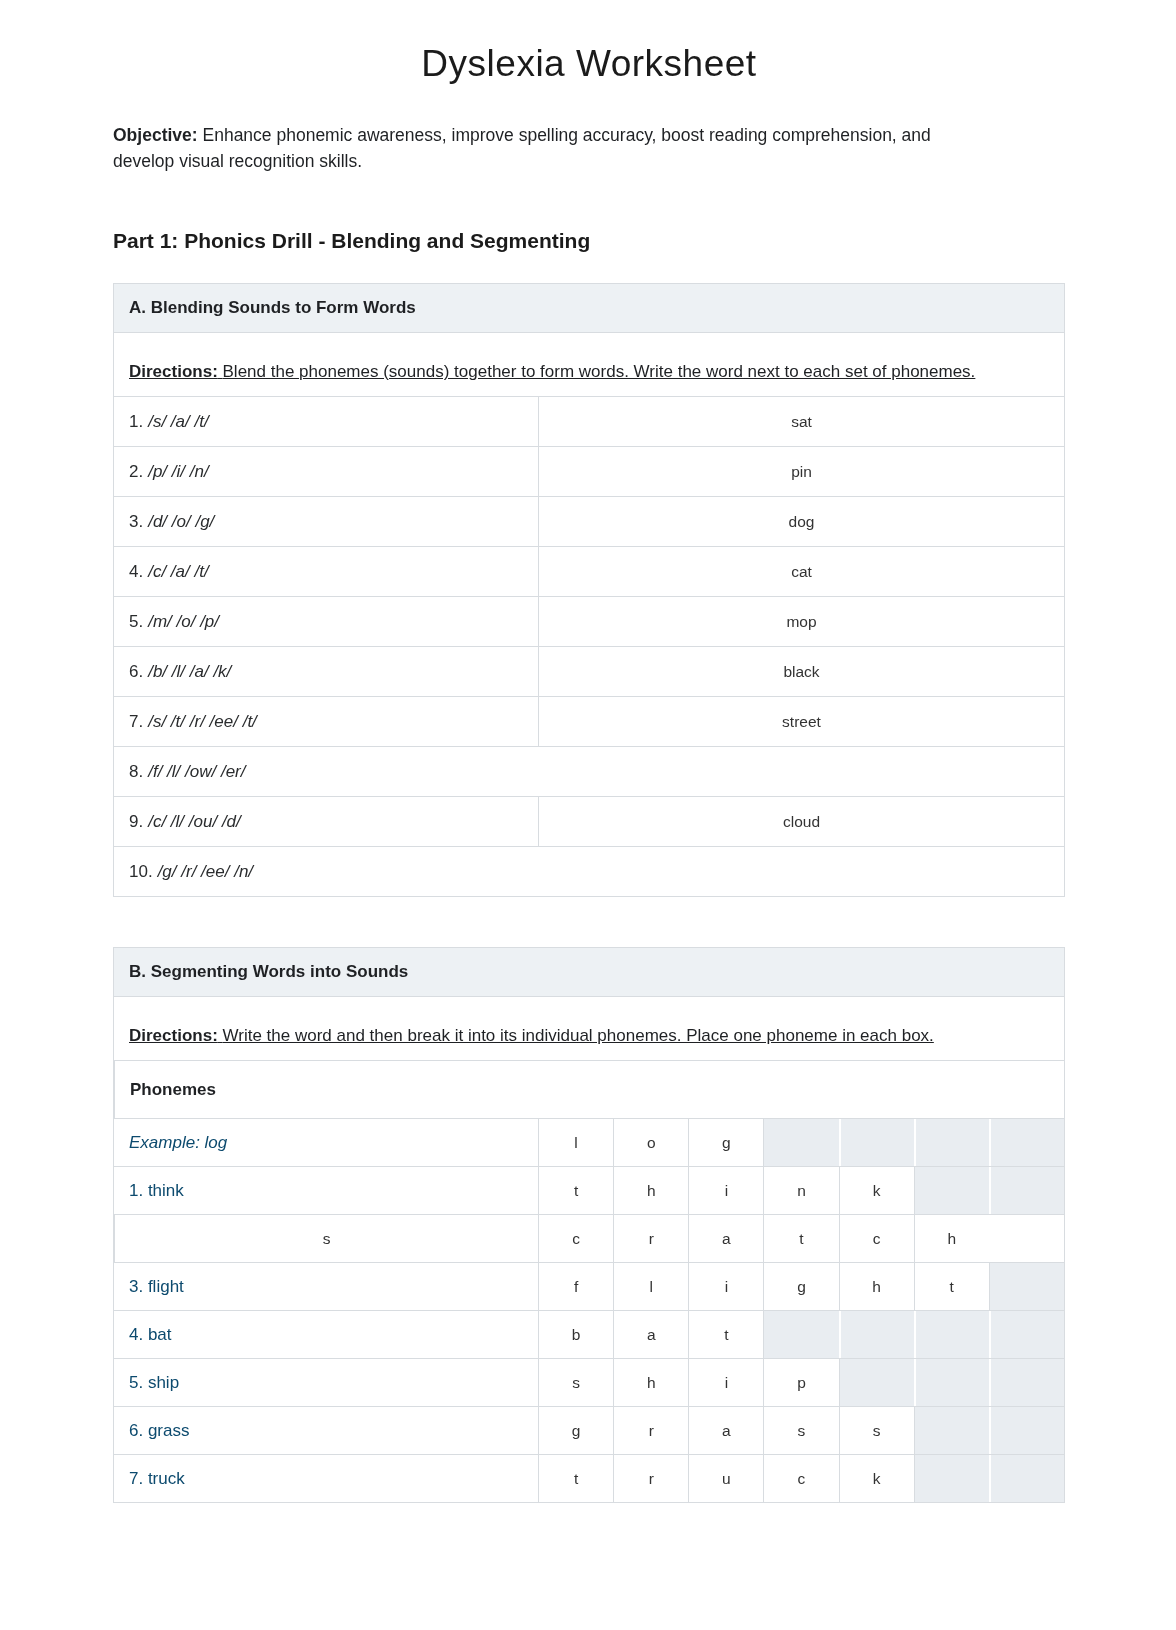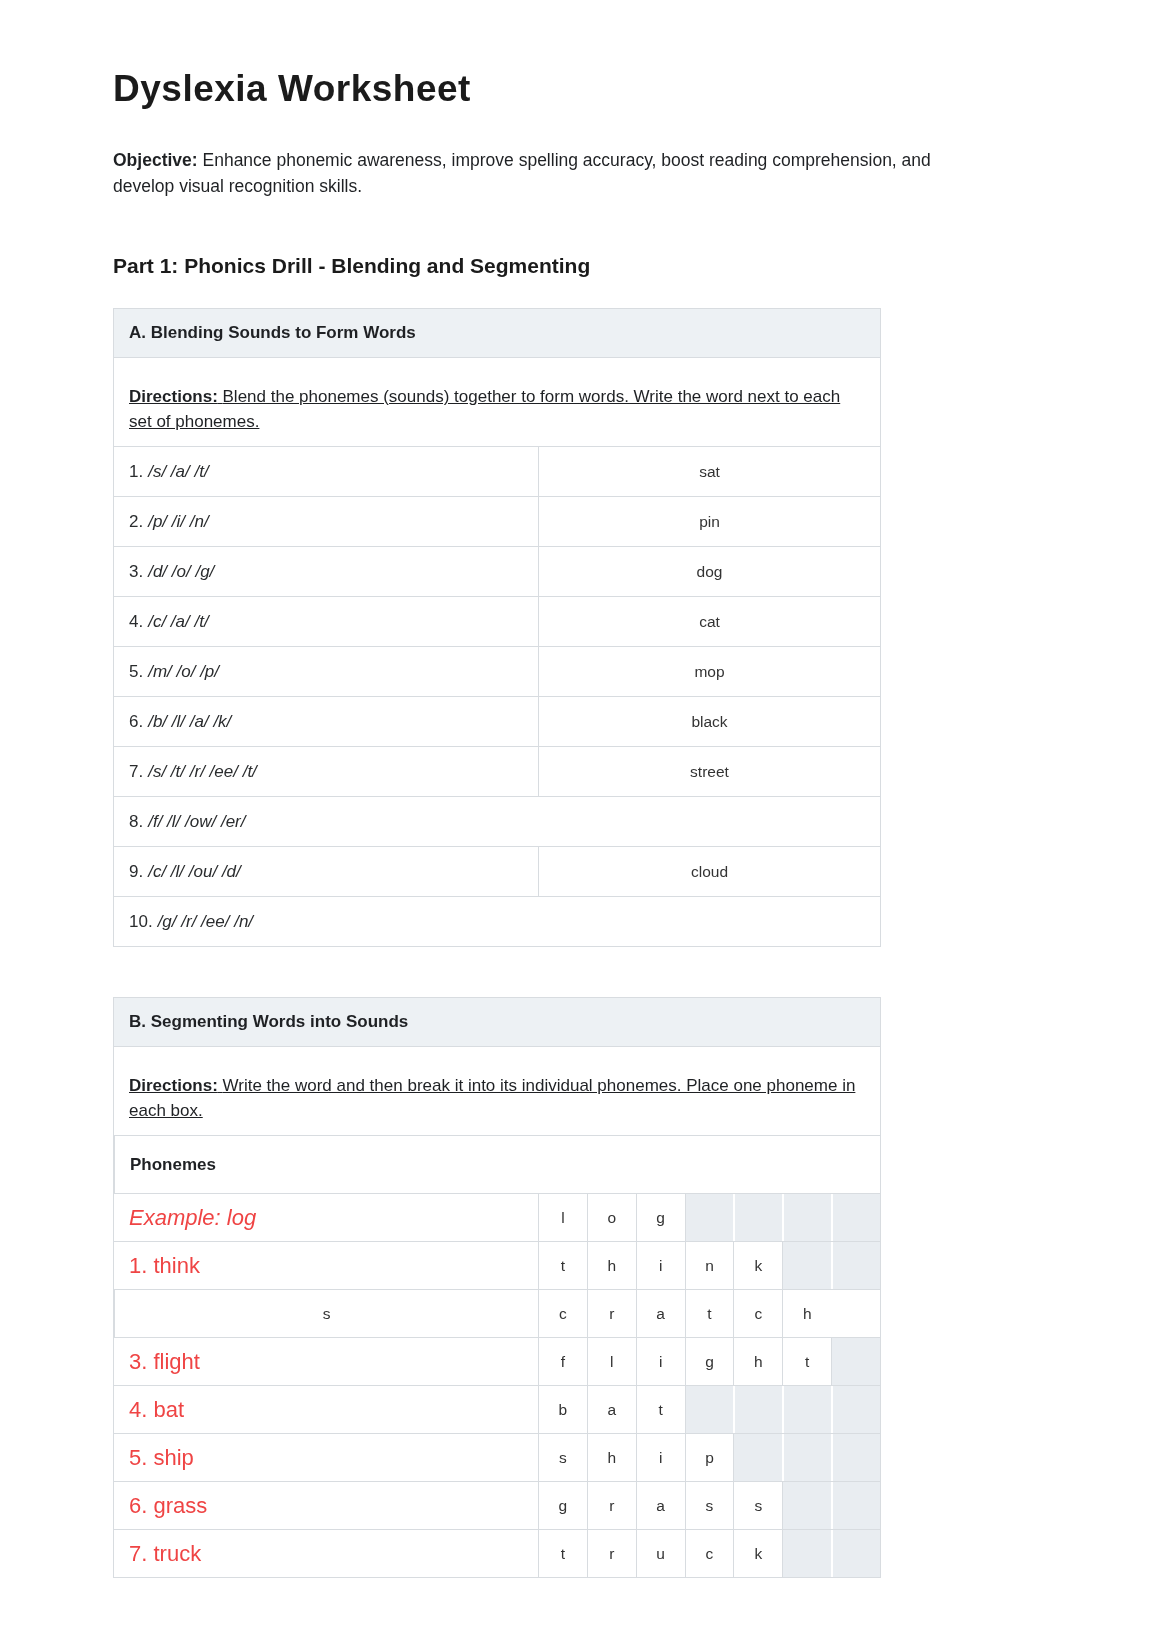--- a/index.html
+++ b/index.html
@@ -11,32 +11,32 @@
   }
   *{box-sizing:border-box;margin:0;padding:0;}
   html,body{background:#ffffff;}
   body{
     width:1176px;height:1630px;overflow:hidden;position:relative;
     font-family:"Liberation Sans","DejaVu Sans",sans-serif;
     color:var(--ink);
   }
   .page{position:absolute;left:113px;top:0;width:952px;}
   .title{
-    margin-top:68px;text-align:left;
-    font-size:37px;font-weight:bold;color:#1b1b1b;letter-spacing:0.5px;
+    margin-top:43px;text-align:center;
+    font-size:37px;font-weight:normal;color:#1b1b1b;letter-spacing:0.5px;
   }
   .objective{
     margin-top:37px;font-size:17.5px;line-height:26px;max-width:835px;color:#1f2124;
   }
   .objective b{font-weight:bold;}
   .part-heading{
     margin-top:55px;font-size:21px;font-weight:bold;color:#1b1b1b;
   }
   .wtable{
-    margin-top:30px;border:1px solid var(--border);width:768px;background:#fff;
+    margin-top:30px;border:1px solid var(--border);width:952px;background:#fff;
   }
   .wtable.second{margin-top:50px;}
   .sec-header{
     height:48px;background:var(--header-bg);
     display:flex;align-items:center;padding:0 15px;
     font-size:17px;font-weight:bold;color:#1f2124;
   }
   .directions{
     border-top:1px solid var(--border);
     padding:26px 15px 12px 15px;font-size:17px;line-height:25px;color:#1f2124;text-decoration:underline;
@@ -67,21 +67,21 @@
     display:flex;align-items:center;padding:0 15px;
     font-size:17px;font-weight:bold;color:#1f2124;
   }
   .b-colheads .colhead.ph{border-left:1px solid var(--border);}
   .b-row{
     display:grid;grid-template-columns:424px repeat(7,1fr);
     border-top:1px solid var(--border);height:48px;
   }
   .b-word{
     display:flex;align-items:center;padding:0 15px;
-    font-size:22px;color:#ef4444;
+    font-size:17px;color:#0c4a6e;
   }
   .b-word.example{font-style:italic;}
   .p-cell{
     display:flex;align-items:center;justify-content:center;
     font-size:15.5px;color:var(--cell-ink);
     border-left:1px solid var(--border);background:#fff;
   }
   .p-cell.empty{background:var(--empty-bg);}
   .p-cell.empty.soft{border-left:2px solid #ffffff;}
 </style>

